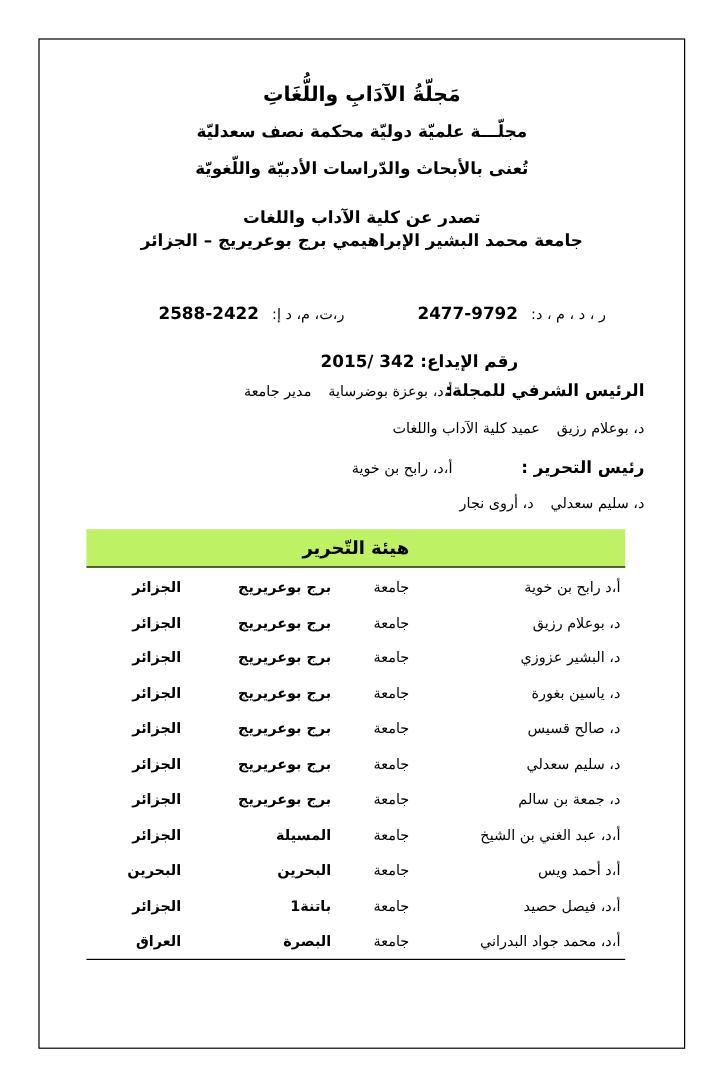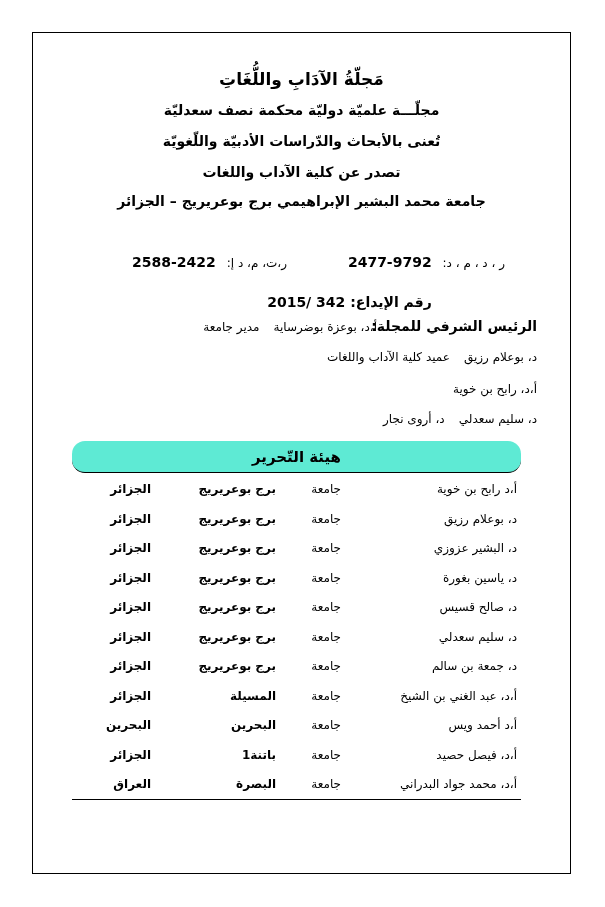--- a/index.html
+++ b/index.html
@@ -37,21 +37,21 @@
       top: 58px;
       font-size: 17px;
       font-weight: bold;
     }
     .mast-sub {
       font-size: 14px;
       font-weight: bold;
     }
     .mast-sub.l1 { top: 91px; }
     .mast-sub.l2 { top: 122px; }
-    .mast-sub.l3 { top: 153px; }
+    .mast-sub.l3 { top: 163px; }
     .mast-sub.l4 { top: 182px; }
 
     .issn-row {
       position: absolute;
       top: 254px;
       font-size: 14px;
       font-weight: bold;
       direction: rtl;
       white-space: nowrap;
     }
@@ -89,29 +89,28 @@
     .sr2 { top: 350px; }
     .sr3 { top: 382px; }
     .sr4 { top: 412px; }
 
     .board-head {
       position: absolute;
       left: 72px;
       top: 441px;
       width: 449px;
       height: 32px;
-      background: #5eead4;
+      background: #bef264;
       border-bottom: 1.5px solid #000;
       box-sizing: border-box;
       text-align: center;
       font-weight: bold;
       font-size: 15px;
       line-height: 32px;
       direction: rtl;
-      border-radius: 13px;
     }
     .board {
       position: absolute;
       left: 72px;
       top: 474px;
       width: 449px;
       border-bottom: 1.5px solid #000;
       direction: rtl;
     }
     .board-row {
@@ -156,20 +155,21 @@
   <span class="val">أ،د، بوعزة بوضرساية</span>
   <span class="gap"></span>
   <span class="val">مدير جامعة</span>
 </div>
 <div class="staff-row sr2">
   <span class="val">د، بوعلام رزيق</span>
   <span class="gap"></span>
   <span class="val">عميد كلية الآداب واللغات</span>
 </div>
 <div class="staff-row sr3">
+  <span class="role">رئيس التحرير :</span>
   <span class="val">أ،د، رابح بن خوية</span>
 </div>
 <div class="staff-row sr4">
   <span class="val">د، سليم سعدلي</span>
   <span class="gap"></span>
   <span class="val">د، أروى نجار</span>
 </div>
 
 <div class="board-head">هيئة التّحرير</div>
 

